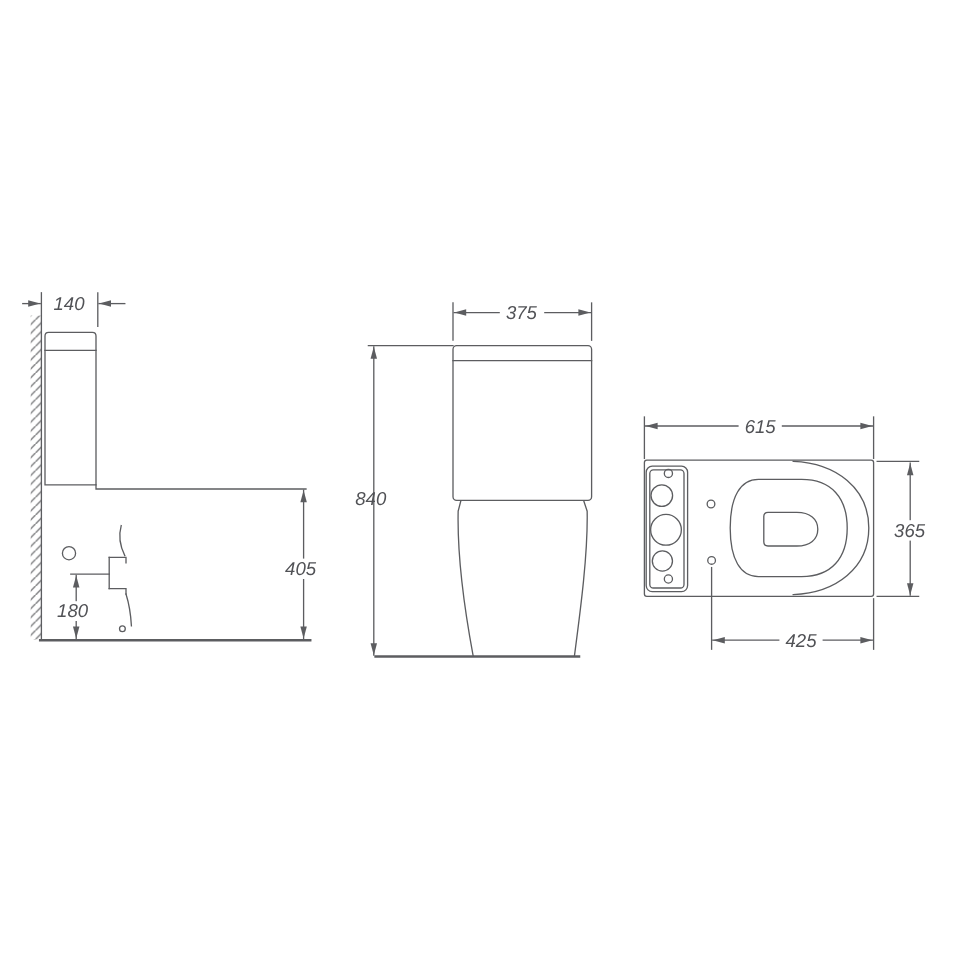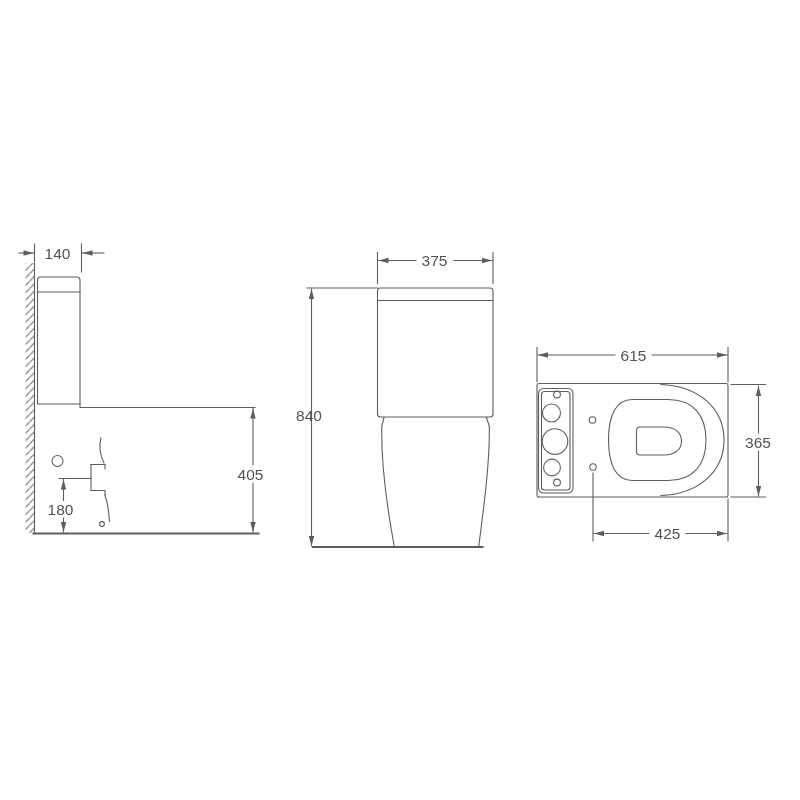--- a/index.html
+++ b/index.html
@@ -1,16 +1,16 @@
 <!DOCTYPE html>
 <html style="--line: #5c5d60; --text: #515256; --paper: #ffffff;"><head>
 <meta charset="utf-8">
 <style>
   html,body{margin:0;padding:0;background:#fff;}
-  .canvas{position:relative;width:800px;height:600px;background:var(--paper,#fff);overflow:hidden;}
+  .canvas{position:relative;width:800px;height:600px;background:var(--paper,#fff);overflow:hidden;font-style:italic;}
   .ln{stroke:var(--line,#5c5d60);stroke-width:1.1;fill:none;stroke-linecap:square;}
   .thick{stroke-width:2.1;}
   .arrowhead{fill:var(--line,#5c5d60);stroke:none;}
   .hatchline{stroke:var(--line,#5c5d60);stroke-width:1;}
   .txt{font-family:"Liberation Sans",sans-serif;font-size:15.5px;fill:var(--text,#515256);text-anchor:middle;}
   .bg{fill:var(--paper,#fff);stroke:none;}
 </style>
 </head>
 <body>
 

